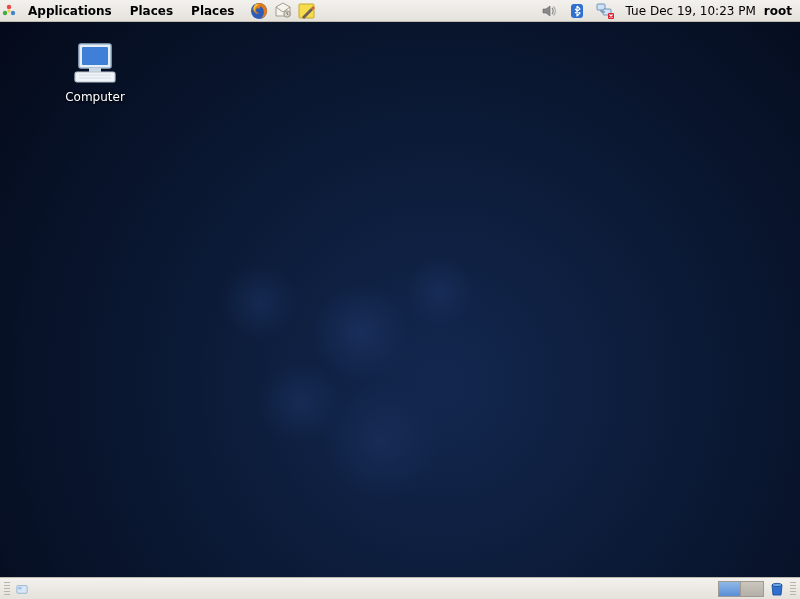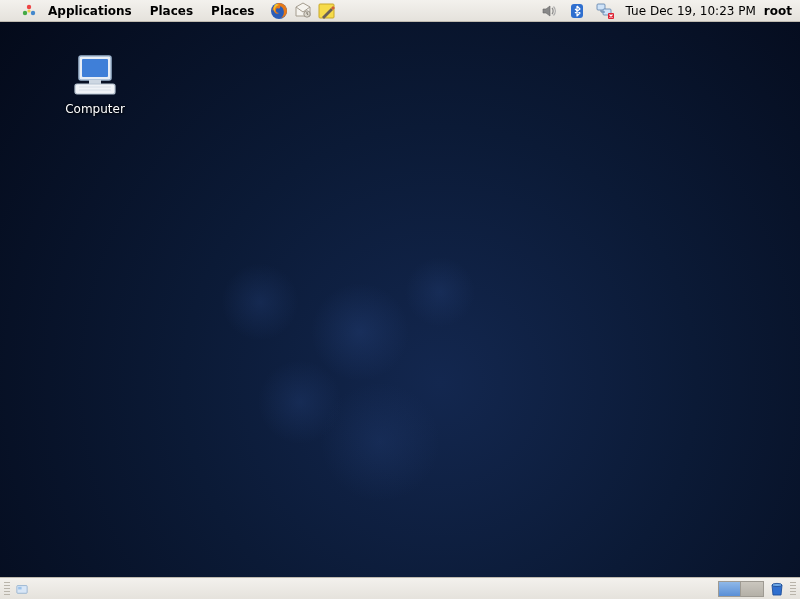--- a/index.html
+++ b/index.html
@@ -24,30 +24,30 @@
 .desktop {
   position: absolute; top: 22px; bottom: 22px; left: 0; right: 0;
   background:
     radial-gradient(circle 70px at 360px 310px, rgba(40,70,130,0.35), transparent 70%),
     radial-gradient(circle 60px at 300px 380px, rgba(40,70,130,0.30), transparent 70%),
     radial-gradient(circle 50px at 440px 270px, rgba(40,70,130,0.28), transparent 70%),
     radial-gradient(circle 55px at 260px 280px, rgba(40,70,130,0.30), transparent 70%),
     radial-gradient(circle 85px at 380px 420px, rgba(40,70,130,0.25), transparent 70%),
     radial-gradient(circle at 55% 65%, #13274f 0%, #0b1a36 45%, #040a1a 100%);
 }
-.menu-list { display: flex; align-items: center; gap: 2px; padding-left: 20px; }
+.menu-list { display: flex; align-items: center; gap: 2px; padding-left: 0; }
 .menu-item { padding: 2px 8px; font-weight: bold; cursor: default; }
 .panel-spacer { flex: 1; }
 .panel-icons { display: flex; align-items: center; gap: 10px; padding-right: 6px; }
 .applet-icon { display: flex; align-items: center; justify-content: center; width: 18px; height: 18px; }
 .clock { font-weight: normal; padding: 0 6px; }
 .user { font-weight: bold; padding: 0 8px 0 2px; }
 .launcher-icons { display: flex; align-items: center; gap: 4px; padding-left: 6px; }
 .launcher { width: 20px; height: 20px; display: flex; align-items: center; justify-content: center; }
-.desktop-icons { position: absolute; top: 32px; left: 40px; display: flex; flex-direction: column; gap: 34px; }
+.desktop-icons { position: absolute; top: 20px; left: 40px; display: flex; flex-direction: column; gap: 34px; }
 .desktop-icon { width: 110px; display: flex; flex-direction: column; align-items: center; cursor: default; }
 .desktop-icon .glyph { width: 48px; height: 44px; display: flex; align-items: center; justify-content: center; }
 .desktop-icon .label {
   color: #fff; font-size: 12px; margin-top: 4px;
   text-shadow: 1px 1px 2px rgba(0,0,0,0.9), -1px -1px 2px rgba(0,0,0,0.5);
   text-align: center;
 }
 .bottom-left { display: flex; align-items: center; gap: 6px; }
 .bottom-right { display: flex; align-items: center; gap: 4px; }
 .show-desktop-btn { width: 12px; height: 16px; display: flex; align-items: center; justify-content: center; }

